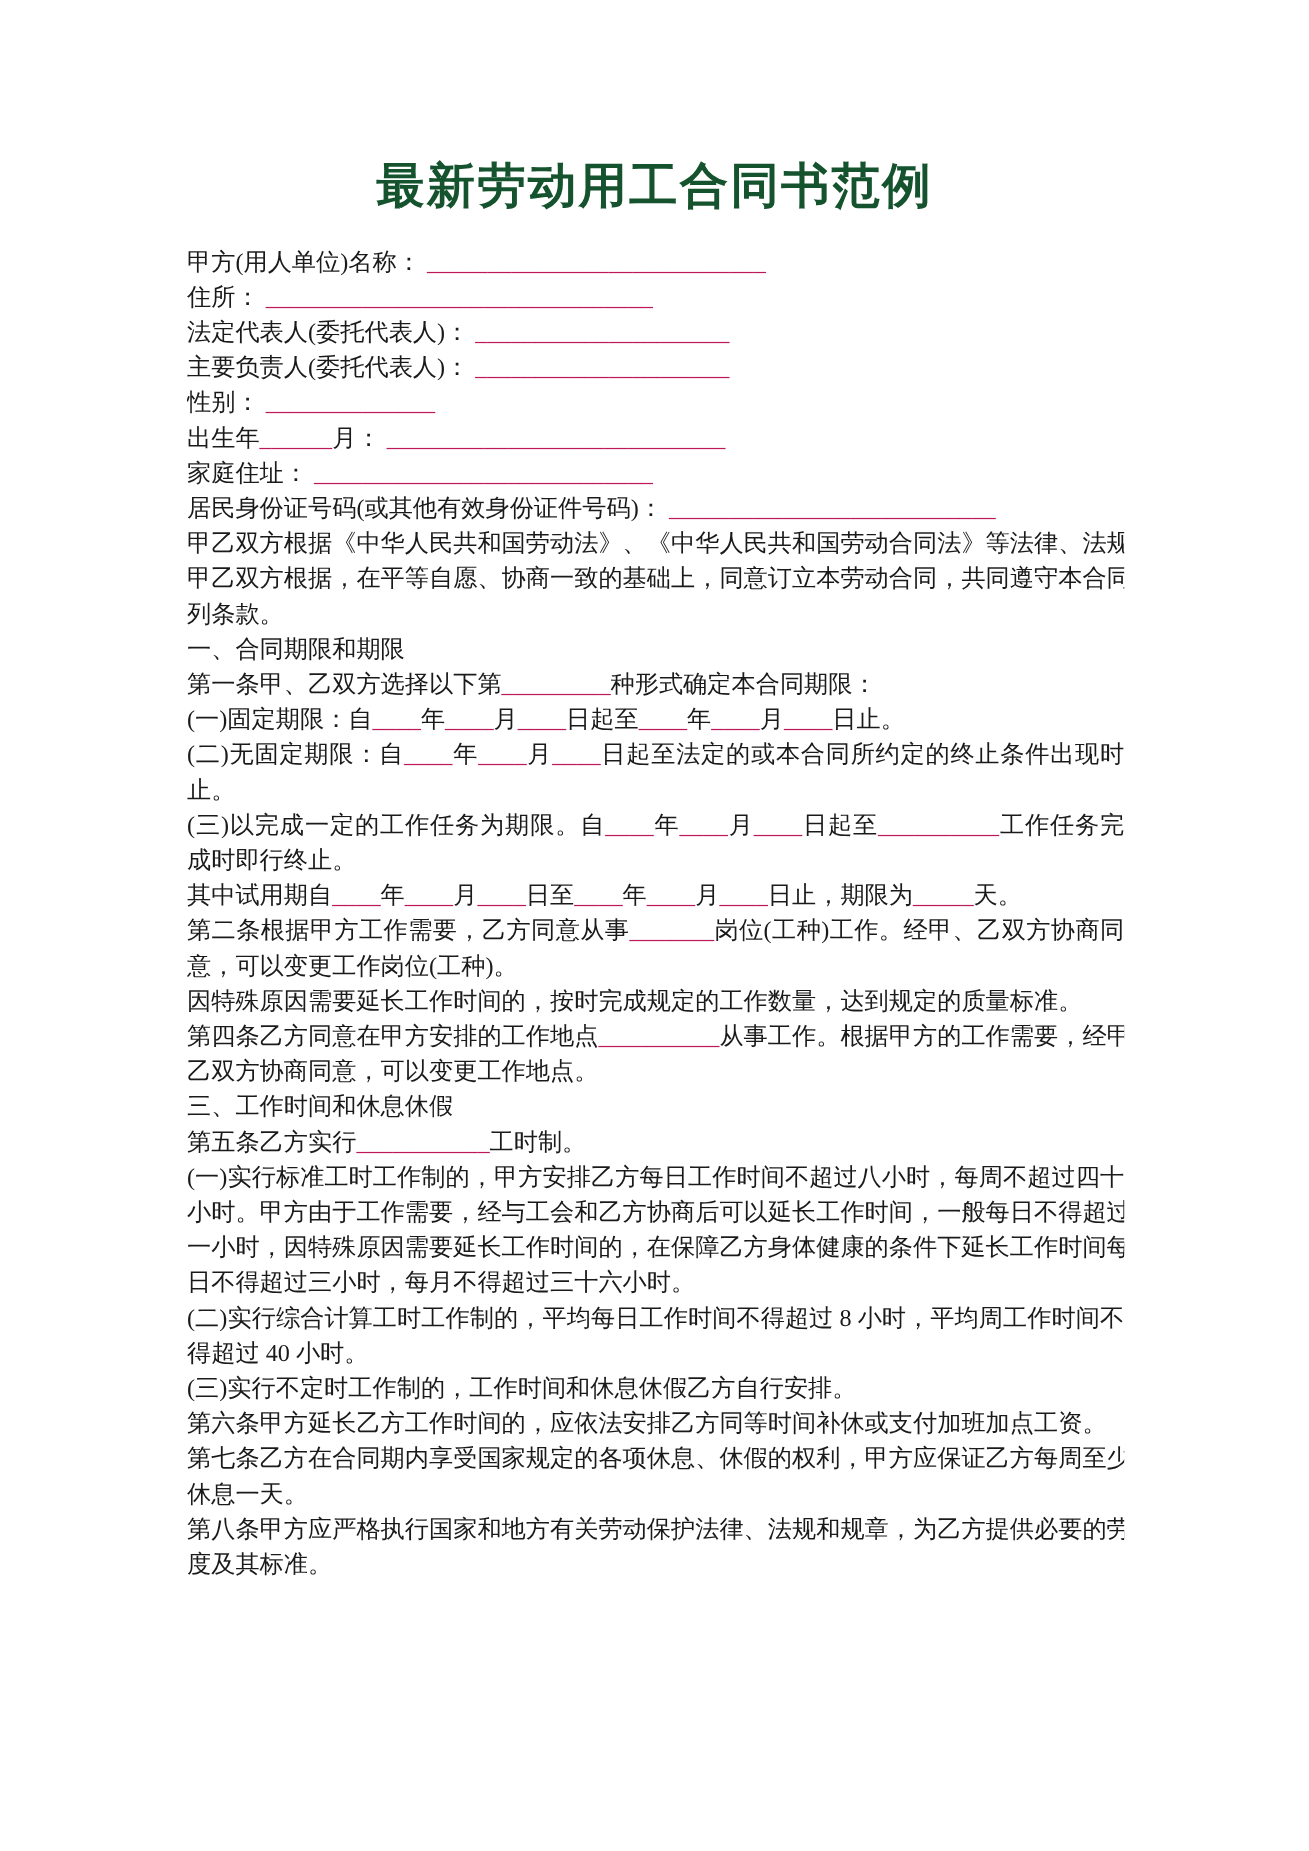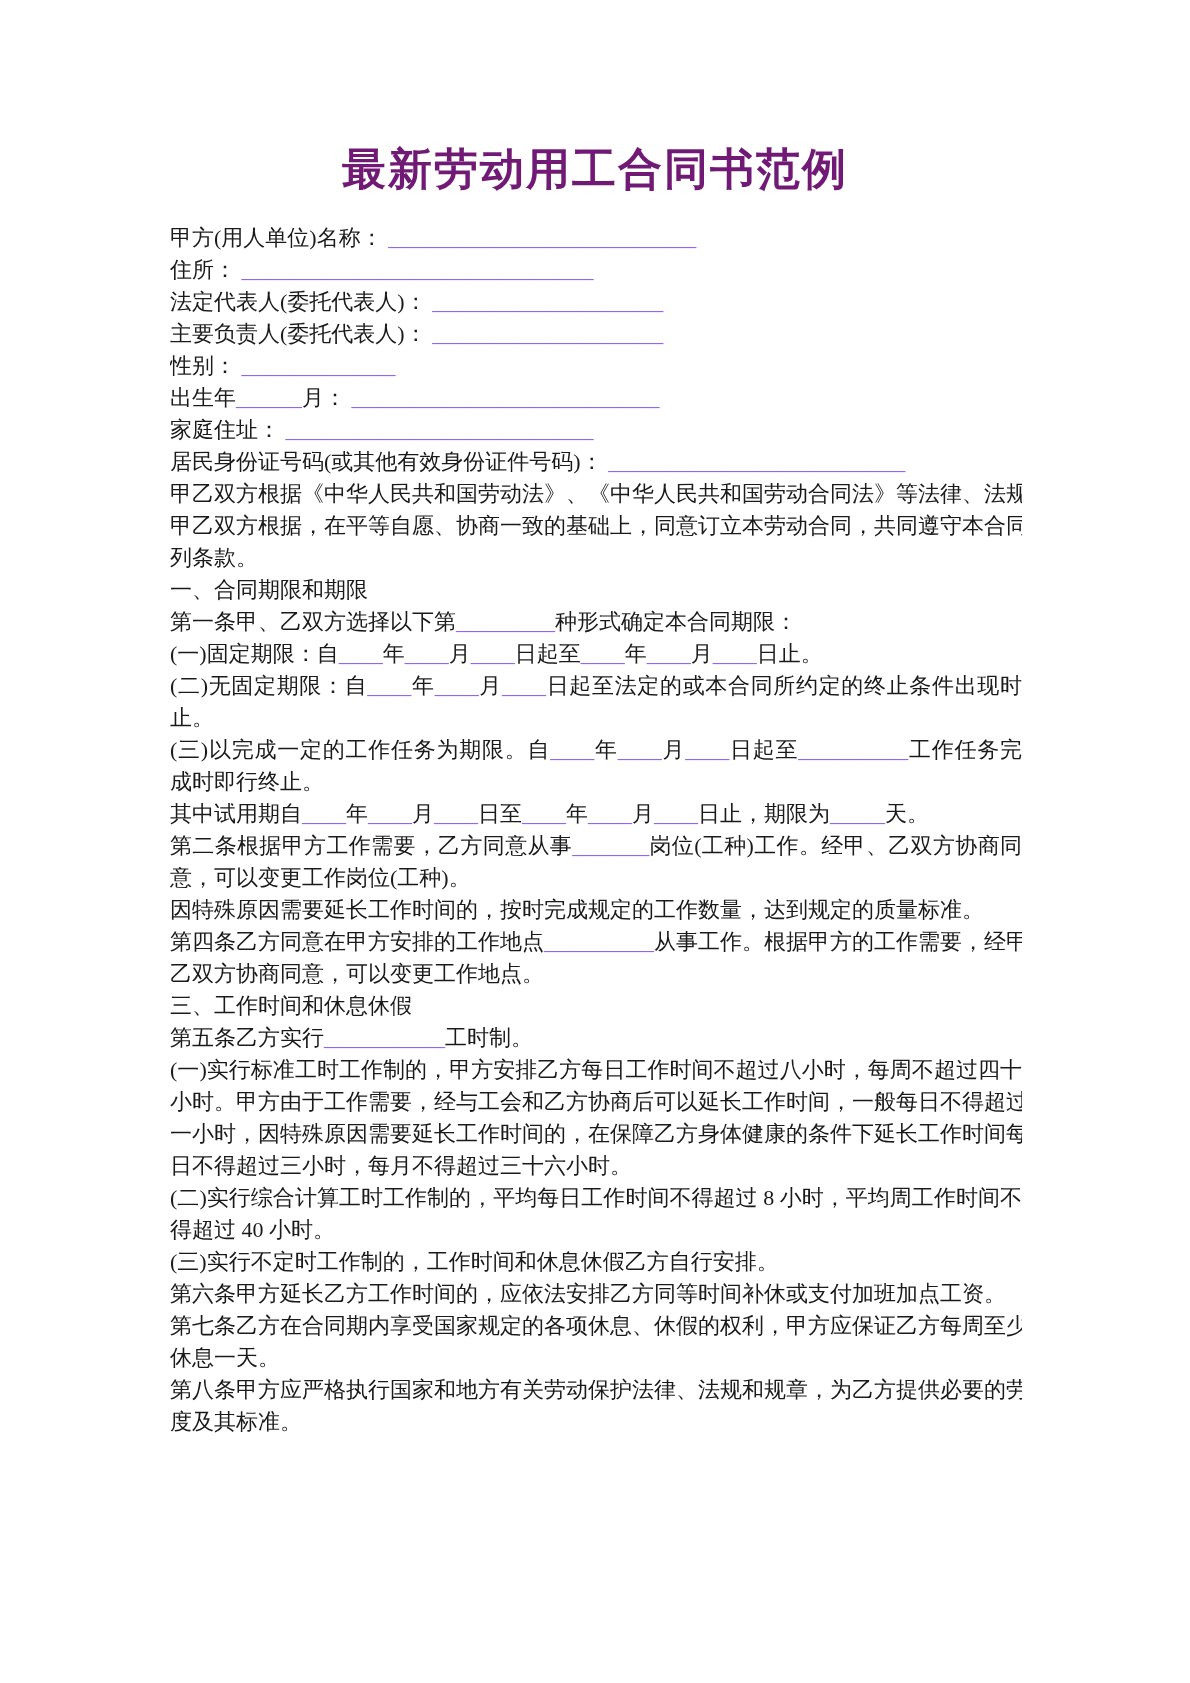--- a/index.html
+++ b/index.html
@@ -19,42 +19,42 @@
   .title {
     position: absolute;
     top: 140px;
     left: 0;
     width: 1190px;
     margin: 0;
     text-align: center;
     font-size: 44px;
     font-weight: 700;
     letter-spacing: 2px;
-    color: #701a75;
+    color: #14532d;
   }
   .doc-body {
     position: absolute;
     left: 170px;
     top: 222px;
     width: 852px;
   }
   .line {
     margin: 0;
     height: 32px;
     line-height: 32px;
     font-size: 22px;
     white-space: pre;
     overflow: hidden;
   }
   .just {
     text-align: justify;
     text-align-last: justify;
   }
   .blank {
-    color: #8b5cf6;
+    color: #be185d;
     letter-spacing: 0;
     font-style: italic;
   }
 </style>
 </head>
 <body>
 
 <div class="page">
   <h1 class="title">最新劳动用工合同书范例</h1>
   <div class="doc-body">

